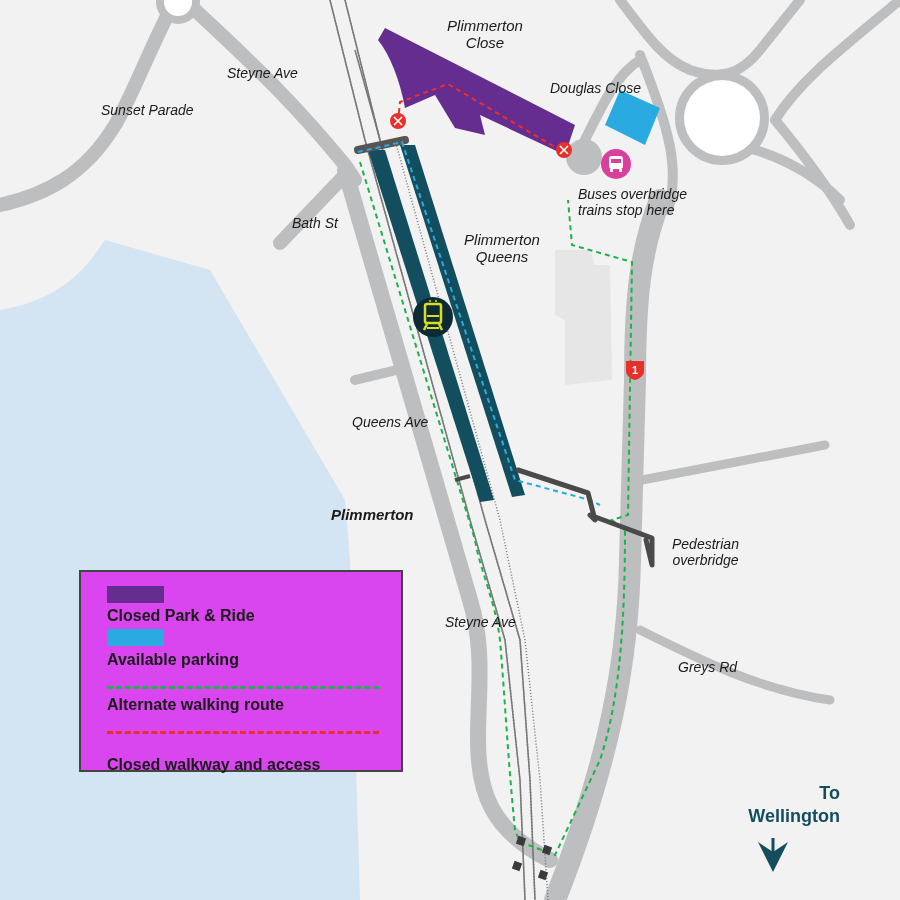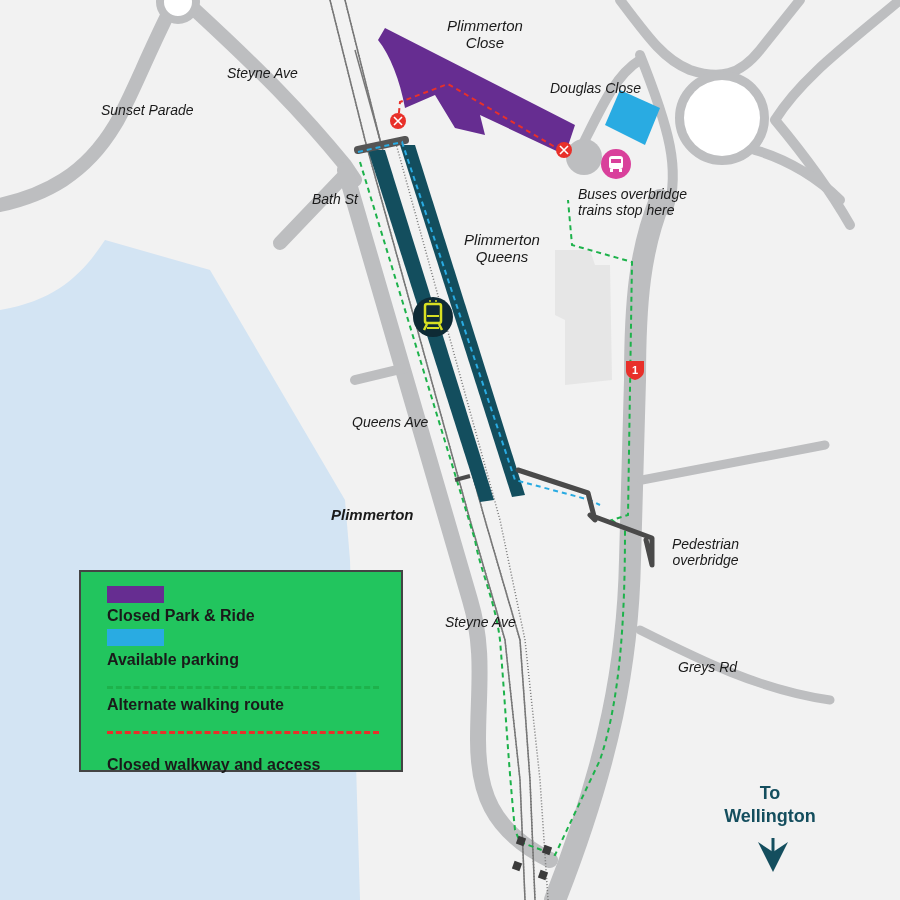--- a/index.html
+++ b/index.html
@@ -3,22 +3,22 @@
 <meta charset="utf-8">
 <style>
   html, body { margin: 0; padding: 0; }
   body { width: 900px; height: 900px; overflow: hidden; background: #f2f2f2; font-family: "Liberation Sans", sans-serif; }
   #map { position: relative; width: 900px; height: 900px; }
   #map svg.base { position: absolute; left: 0; top: 0; }
   .lbl { position: absolute; color: #1a1a1a; white-space: nowrap; line-height: 1.15; font-style: italic; }
   .small { font-size: 14px; }
   .big { font-size: 15px; text-align: center; }
   .bold { font-size: 15px; font-weight: bold; }
-  .wellington { position: absolute; left: 700px; top: 782px; width: 140px; text-align: center; color: #144e5e; font-size: 18px; font-weight: bold; line-height: 1.3; }
-  .legend { position: absolute; left: 79px; top: 570px; width: 324px; height: 202px; background: #22c55e; border: 2px solid #444; box-sizing: border-box; }
+  .wellington { position: absolute; left: 700px; top: 782px; width: 140px; text-align: right; color: #144e5e; font-size: 18px; font-weight: bold; line-height: 1.3; }
+  .legend { position: absolute; left: 79px; top: 570px; width: 324px; height: 202px; background: #d946ef; border: 2px solid #444; box-sizing: border-box; }
   .legend .item { position: absolute; left: 26px; }
   .legend .swatch { width: 57px; height: 17px; }
   .legend .dash { width: 272px; height: 0; border-top: 3px dashed; }
   .legend .text { position: absolute; left: 26px; font-size: 16px; font-weight: bold; color: #1a1a1a; white-space: nowrap; }
 </style>
 </head>
 <body>
 
 <div id="map">
 <svg class="base" width="900" height="900" viewBox="0 0 900 900">
@@ -123,21 +123,21 @@
   <div>Close</div>
 </div>
 <div class="lbl big" style="left:447px;top:231px;width:110px;">
   <div>Plimmerton</div>
   <div>Queens</div>
 </div>
 <div class="lbl bold" style="left:331px;top:506px;">Plimmerton</div>
 
 <div class="lbl small" style="left:101px;top:74px;margin-top:28px;">Sunset Parade</div>
 <div class="lbl small" style="left:227px;top:65px;">Steyne Ave</div>
-<div class="lbl small" style="left:292px;top:191px;margin-left:20px;">Bath St</div>
+<div class="lbl small" style="left:292px;top:215px;">Bath St</div>
 <div class="lbl small" style="left:352px;top:414px;">Queens Ave</div>
 <div class="lbl small" style="left:445px;top:614px;">Steyne Ave</div>
 <div class="lbl small" style="left:550px;top:80px;">Douglas Close</div>
 <div class="lbl small" style="left:678px;top:659px;">Greys Rd</div>
 
 <div class="lbl small" style="left:578px;top:186px;">
   <div>Buses overbridge</div>
   <div>trains stop here</div>
 </div>
 

